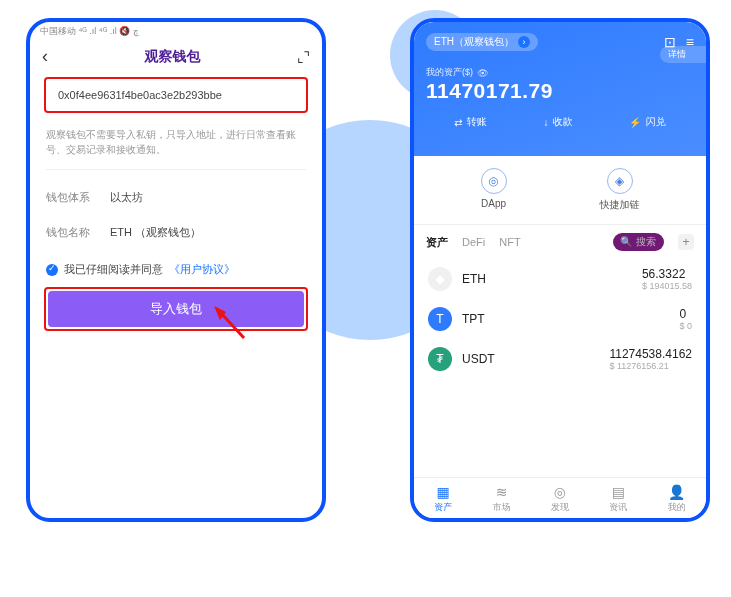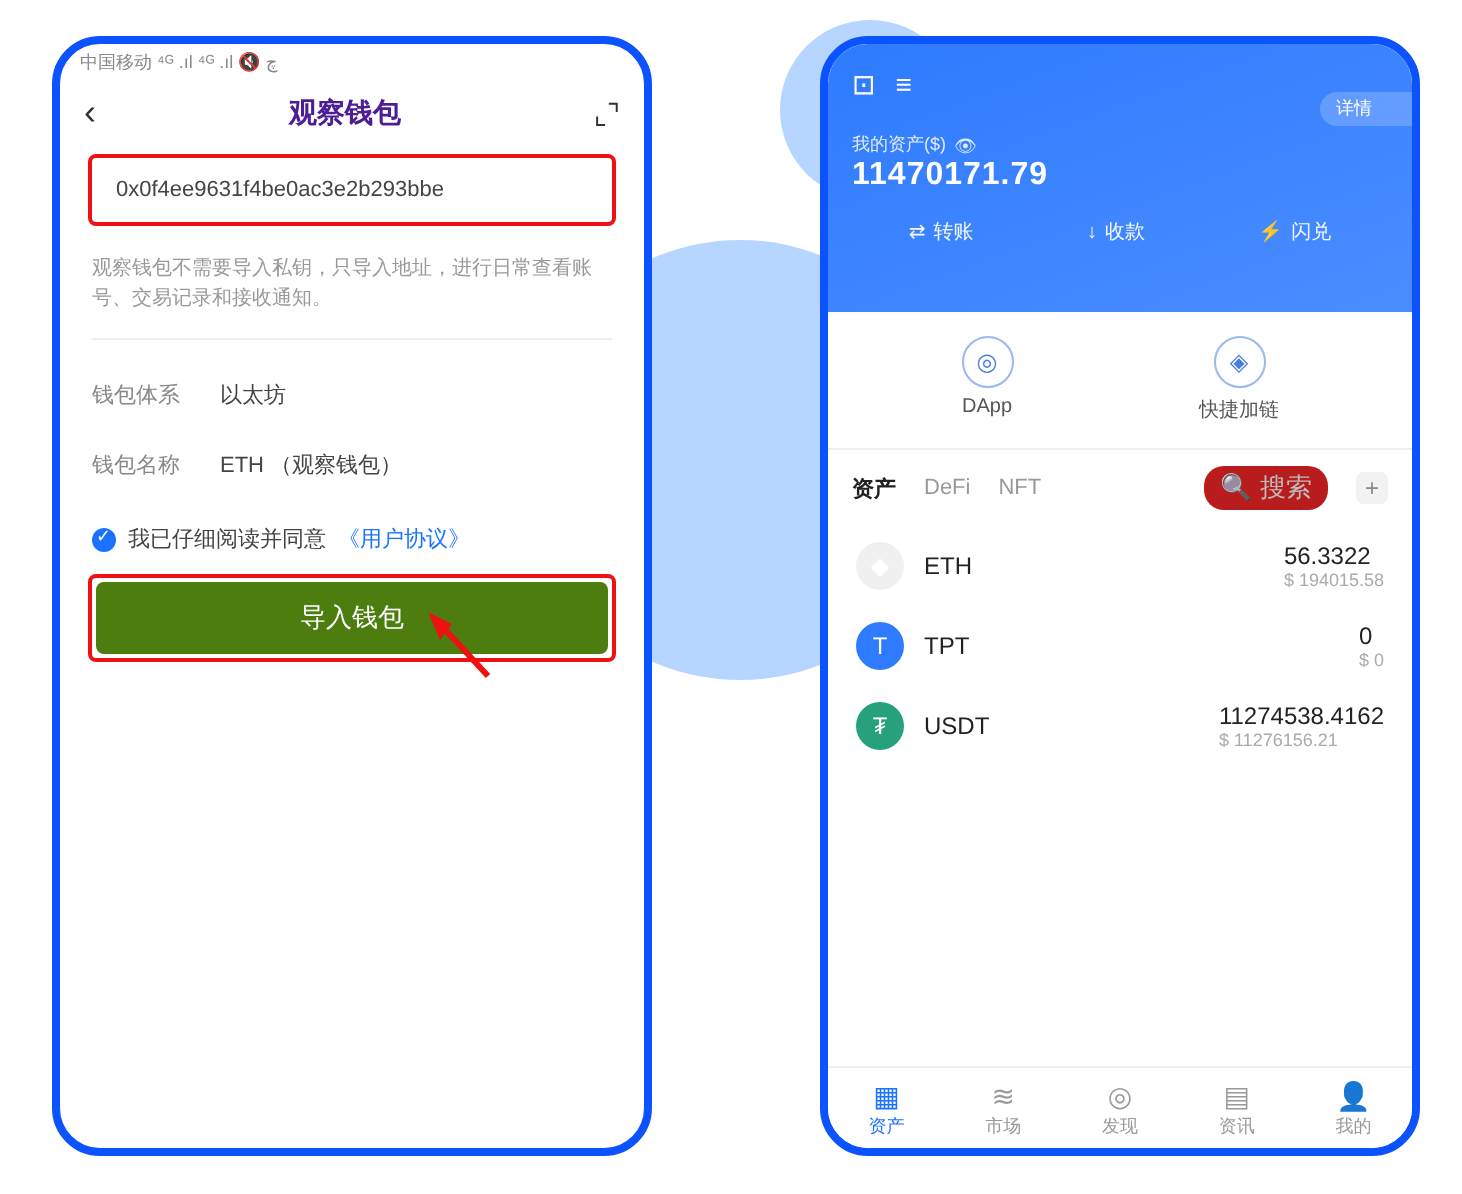--- a/index.html
+++ b/index.html
@@ -16,21 +16,21 @@
     background: #b6d6ff;
     border-radius: 50%;
     z-index: 0;
   }
   .blob1 { width: 220px; height: 220px; left: 260px; top: 120px; }
   .blob2 { width: 90px; height: 90px; left: 390px; top: 10px; }
 
   .phone {
     position: absolute;
     width: 300px;
-    height: 560px;
+    height: 504px;
     top: 18px;
     border: 4px solid #0b53ff;
     border-radius: 24px;
     background: #fff;
     overflow: hidden;
     z-index: 2;
   }
   .phone-left { left: 26px; }
   .phone-right { left: 410px; }
 
@@ -101,21 +101,21 @@
   }
   .agree .link { color: #1a73ff; }
 
   .import-wrap {
     margin: 10px 14px 0;
     border: 2px solid #e11;
     border-radius: 4px;
     padding: 2px;
   }
   .import-btn {
-    background: #4d7c0f;
+    background: #8b5cf6;
     color: #fff;
     border-radius: 4px;
     text-align: center;
     font-size: 13px;
     padding: 9px 0;
   }
   .arrow {
     position: absolute;
     left: 180px; top: 282px;
     width: 40px; height: 40px;
@@ -152,21 +152,21 @@
     font-size: 9px; opacity: .85; margin-top: 12px;
     display: flex; align-items: center; gap: 4px;
   }
   .detail-pill {
     position: absolute; right: 0; top: 24px;
     background: rgba(255,255,255,.2);
     font-size: 9px; padding: 2px 20px 2px 8px;
     border-radius: 10px 0 0 10px;
   }
   .balance {
-    font-size: 16px; font-weight: 700; letter-spacing: .5px;
+    font-size: 21px; font-weight: 700; letter-spacing: .5px;
   }
   .actions {
     display: flex; justify-content: space-around;
     margin-top: 12px; font-size: 10px;
   }
   .actions .a { display: flex; align-items: center; gap: 4px; opacity: .95; }
 
   .shortcut {
     display: flex; justify-content: space-around;
     padding: 12px 20px; border-bottom: 1px solid #eee;
@@ -180,22 +180,22 @@
   }
 
   .tabs-row {
     display: flex; align-items: center;
     padding: 8px 12px; font-size: 11px; color: #999;
     gap: 14px;
   }
   .tabs-row .active { color: #222; font-weight: 600; }
   .tabs-row .sp { flex: 1; }
   .tabs-row .search {
-    background: #b91c1c; border-radius: 10px;
-    font-size: 13px; color: #bbb; padding: 2px 8px;
+    background: #701a75; border-radius: 10px;
+    font-size: 10px; color: #bbb; padding: 2px 8px;
   }
   .tabs-row .plus {
     width: 16px; height: 16px; background: #f2f2f2; border-radius: 4px;
     color: #888; text-align: center; line-height: 16px; font-size: 12px;
   }
 
   .asset {
     display: flex; align-items: center; padding: 8px 14px;
   }
   .asset .ico {
@@ -264,20 +264,24 @@
 
   <svg class="arrow" viewBox="0 0 40 40">
     <line x1="34" y1="34" x2="10" y2="8" stroke="#e11" stroke-width="3"></line>
     <polygon points="4,2 16,8 10,16" fill="#e11"></polygon>
   </svg>
 </div>
 
 <div class="phone phone-right">
   <div class="hdr-blue">
     <div class="hdr-row">
+      <span class="pill">
+        <span>ETH（观察钱包）</span>
+        <span class="dot">›</span>
+      </span>
       <span class="hdr-icons">
         <span>⊡</span>
         <span>≡</span>
       </span>
     </div>
     <div class="balance-label">
       <span>我的资产($)</span>
       <span>👁</span>
     </div>
     <div class="detail-pill">详情</div>

